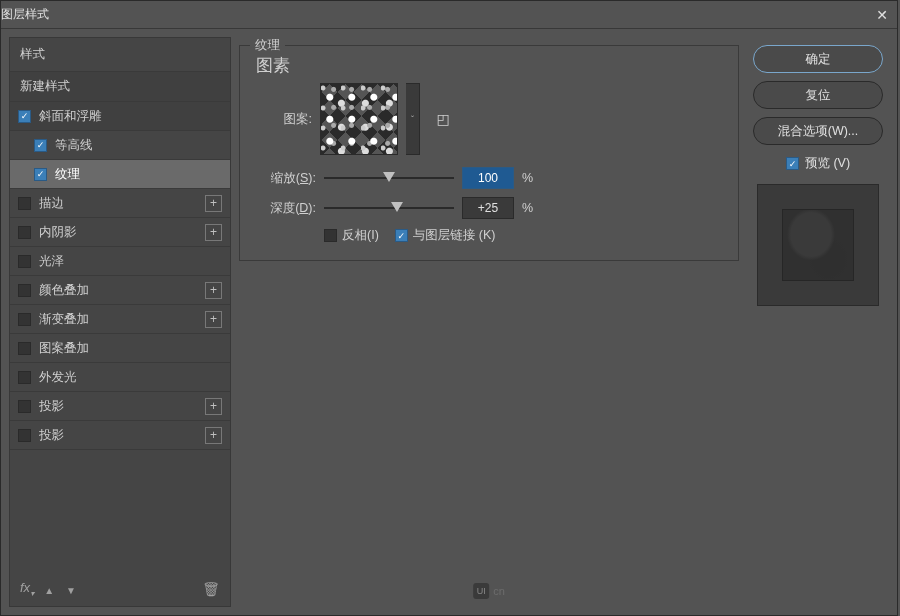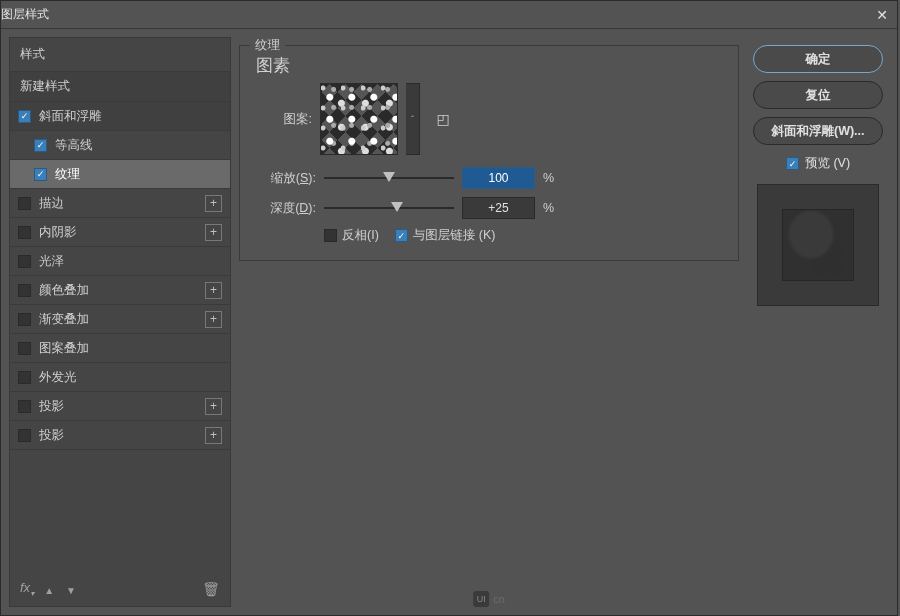--- a/index.html
+++ b/index.html
@@ -54,43 +54,43 @@
 .pattern-dd { width: 14px; height: 72px; background: #3a3a3a; border: 1px solid #2a2a2a; border-left: none; display: flex; align-items: center; justify-content: center; color: #b0b0b0; font-size: 9px; }
 .snap-icon { width: 22px; height: 22px; border: 1px solid transparent; display: flex; align-items: center; justify-content: center; color: #d0d0d0; font-size: 14px; margin: 0 4px; }
 .pill-btn { padding: 4px 12px; border: 1px solid #2a2a2a; border-radius: 12px; background: #4a4a4a; color: #e0e0e0; font-size: 12px; cursor: pointer; }
 
 .slider-row { display: flex; align-items: center; gap: 8px; margin: 8px 0; }
 .slider-label { color: #d0d0d0; font-size: 12.5px; width: 64px; text-align: right; }
 .slider-label .u { text-decoration: underline; }
 .slider { flex: 0 0 130px; height: 16px; position: relative; }
 .slider .track { position: absolute; top: 7px; left: 0; right: 0; height: 2px; background: #2a2a2a; }
 .slider .thumb { position: absolute; top: 2px; width: 0; height: 0; border-left: 6px solid transparent; border-right: 6px solid transparent; border-top: 10px solid #c0c0c0; transform: translateX(-6px); }
-.num-input { width: 73px; height: 22px; background: #3a3a3a; border: 1px solid #2a2a2a; color: #e0e0e0; font-size: 12px; text-align: center; padding: 0; }
+.num-input { width: 52px; height: 22px; background: #3a3a3a; border: 1px solid #2a2a2a; color: #e0e0e0; font-size: 12px; text-align: center; padding: 0; }
 .num-input.sel { background: #1f5a92; color: #fff; border-color: #2a5a85; }
 .unit { color: #d0d0d0; font-size: 12.5px; }
 
 .check-row { display: flex; align-items: center; gap: 16px; margin-top: 8px; margin-left: 72px; }
 .check-row .cb { display: flex; align-items: center; gap: 5px; color: #d0d0d0; font-size: 12.5px; }
 .check-row .cb .box { width: 13px; height: 13px; border: 1px solid #2a2a2a; background: #333; display: flex; align-items: center; justify-content: center; font-size: 9px; color: #fff; }
 .check-row .cb .box.on { background: #3b7fb8; border-color: #2a5a85; }
 
 .rightcol { width: 142px; display: flex; flex-direction: column; align-items: center; gap: 8px; padding-top: 8px; }
-.btn { width: 130px; height: 28px; border: 1px solid #2a2a2a; border-radius: 14px; background: #4a4a4a; color: #e0e0e0; font-size: 12.5px; display: flex; align-items: center; justify-content: center; cursor: pointer; font-weight: bold; }
+.btn { width: 130px; height: 28px; border: 1px solid #2a2a2a; border-radius: 14px; background: #4a4a4a; color: #e0e0e0; font-size: 12.5px; display: flex; align-items: center; justify-content: center; cursor: pointer; }
 .btn.primary { border: 1px solid #7aa7cc; }
 .preview-chk { display: flex; align-items: center; gap: 6px; color: #e0e0e0; font-size: 12.5px; margin-top: 2px; }
 .preview-chk .box { width: 13px; height: 13px; background: #3b7fb8; border: 1px solid #2a5a85; display: flex; align-items: center; justify-content: center; font-size: 9px; color: #fff; }
 .preview-box { width: 122px; height: 122px; border: 1px solid #2a2a2a; background: #3a3a3a; display: flex; align-items: center; justify-content: center; margin-top: 4px; }
 .preview-inner { width: 72px; height: 72px; background:
   radial-gradient(ellipse at 40% 35%, #3a3a3a 0 20px, transparent 24px),
   radial-gradient(ellipse at 65% 70%, #2f2f2f 0 16px, transparent 20px),
   #303030;
   border: 1px solid #262626;
 }
 
-.watermark { position: absolute; bottom: 0; left: 50%; transform: translateX(-50%); color: #6c6c6c; font-size: 11px; display: flex; align-items: center; gap: 4px; }
+.watermark { position: absolute; bottom: 8px; left: 50%; transform: translateX(-50%); color: #6c6c6c; font-size: 11px; display: flex; align-items: center; gap: 4px; }
 .watermark .wm-icon { width: 16px; height: 16px; background: #3a3a3a; border-radius: 3px; display: flex; align-items: center; justify-content: center; font-size: 9px; color: #888; }
 </style>
 </head>
 <body>
 
 <div class="window">
 
   <div class="titlebar">
     <span class="title">图层样式</span>
     <span class="close">✕</span>
@@ -215,21 +215,21 @@
 
         <div class="watermark">
           <div class="wm-icon">UI</div>
           <span>cn</span>
         </div>
       </div>
 
       <div class="rightcol">
         <div class="btn primary">确定</div>
         <div class="btn">复位</div>
-        <div class="btn">斜面和浮雕(W)...</div>
+        <div class="btn">混合选项(W)...</div>
         <div class="preview-chk">
           <div class="box">✓</div>
           <span>预览 (V)</span>
         </div>
         <div class="preview-box">
           <div class="preview-inner"></div>
         </div>
       </div>
 
     </div>

